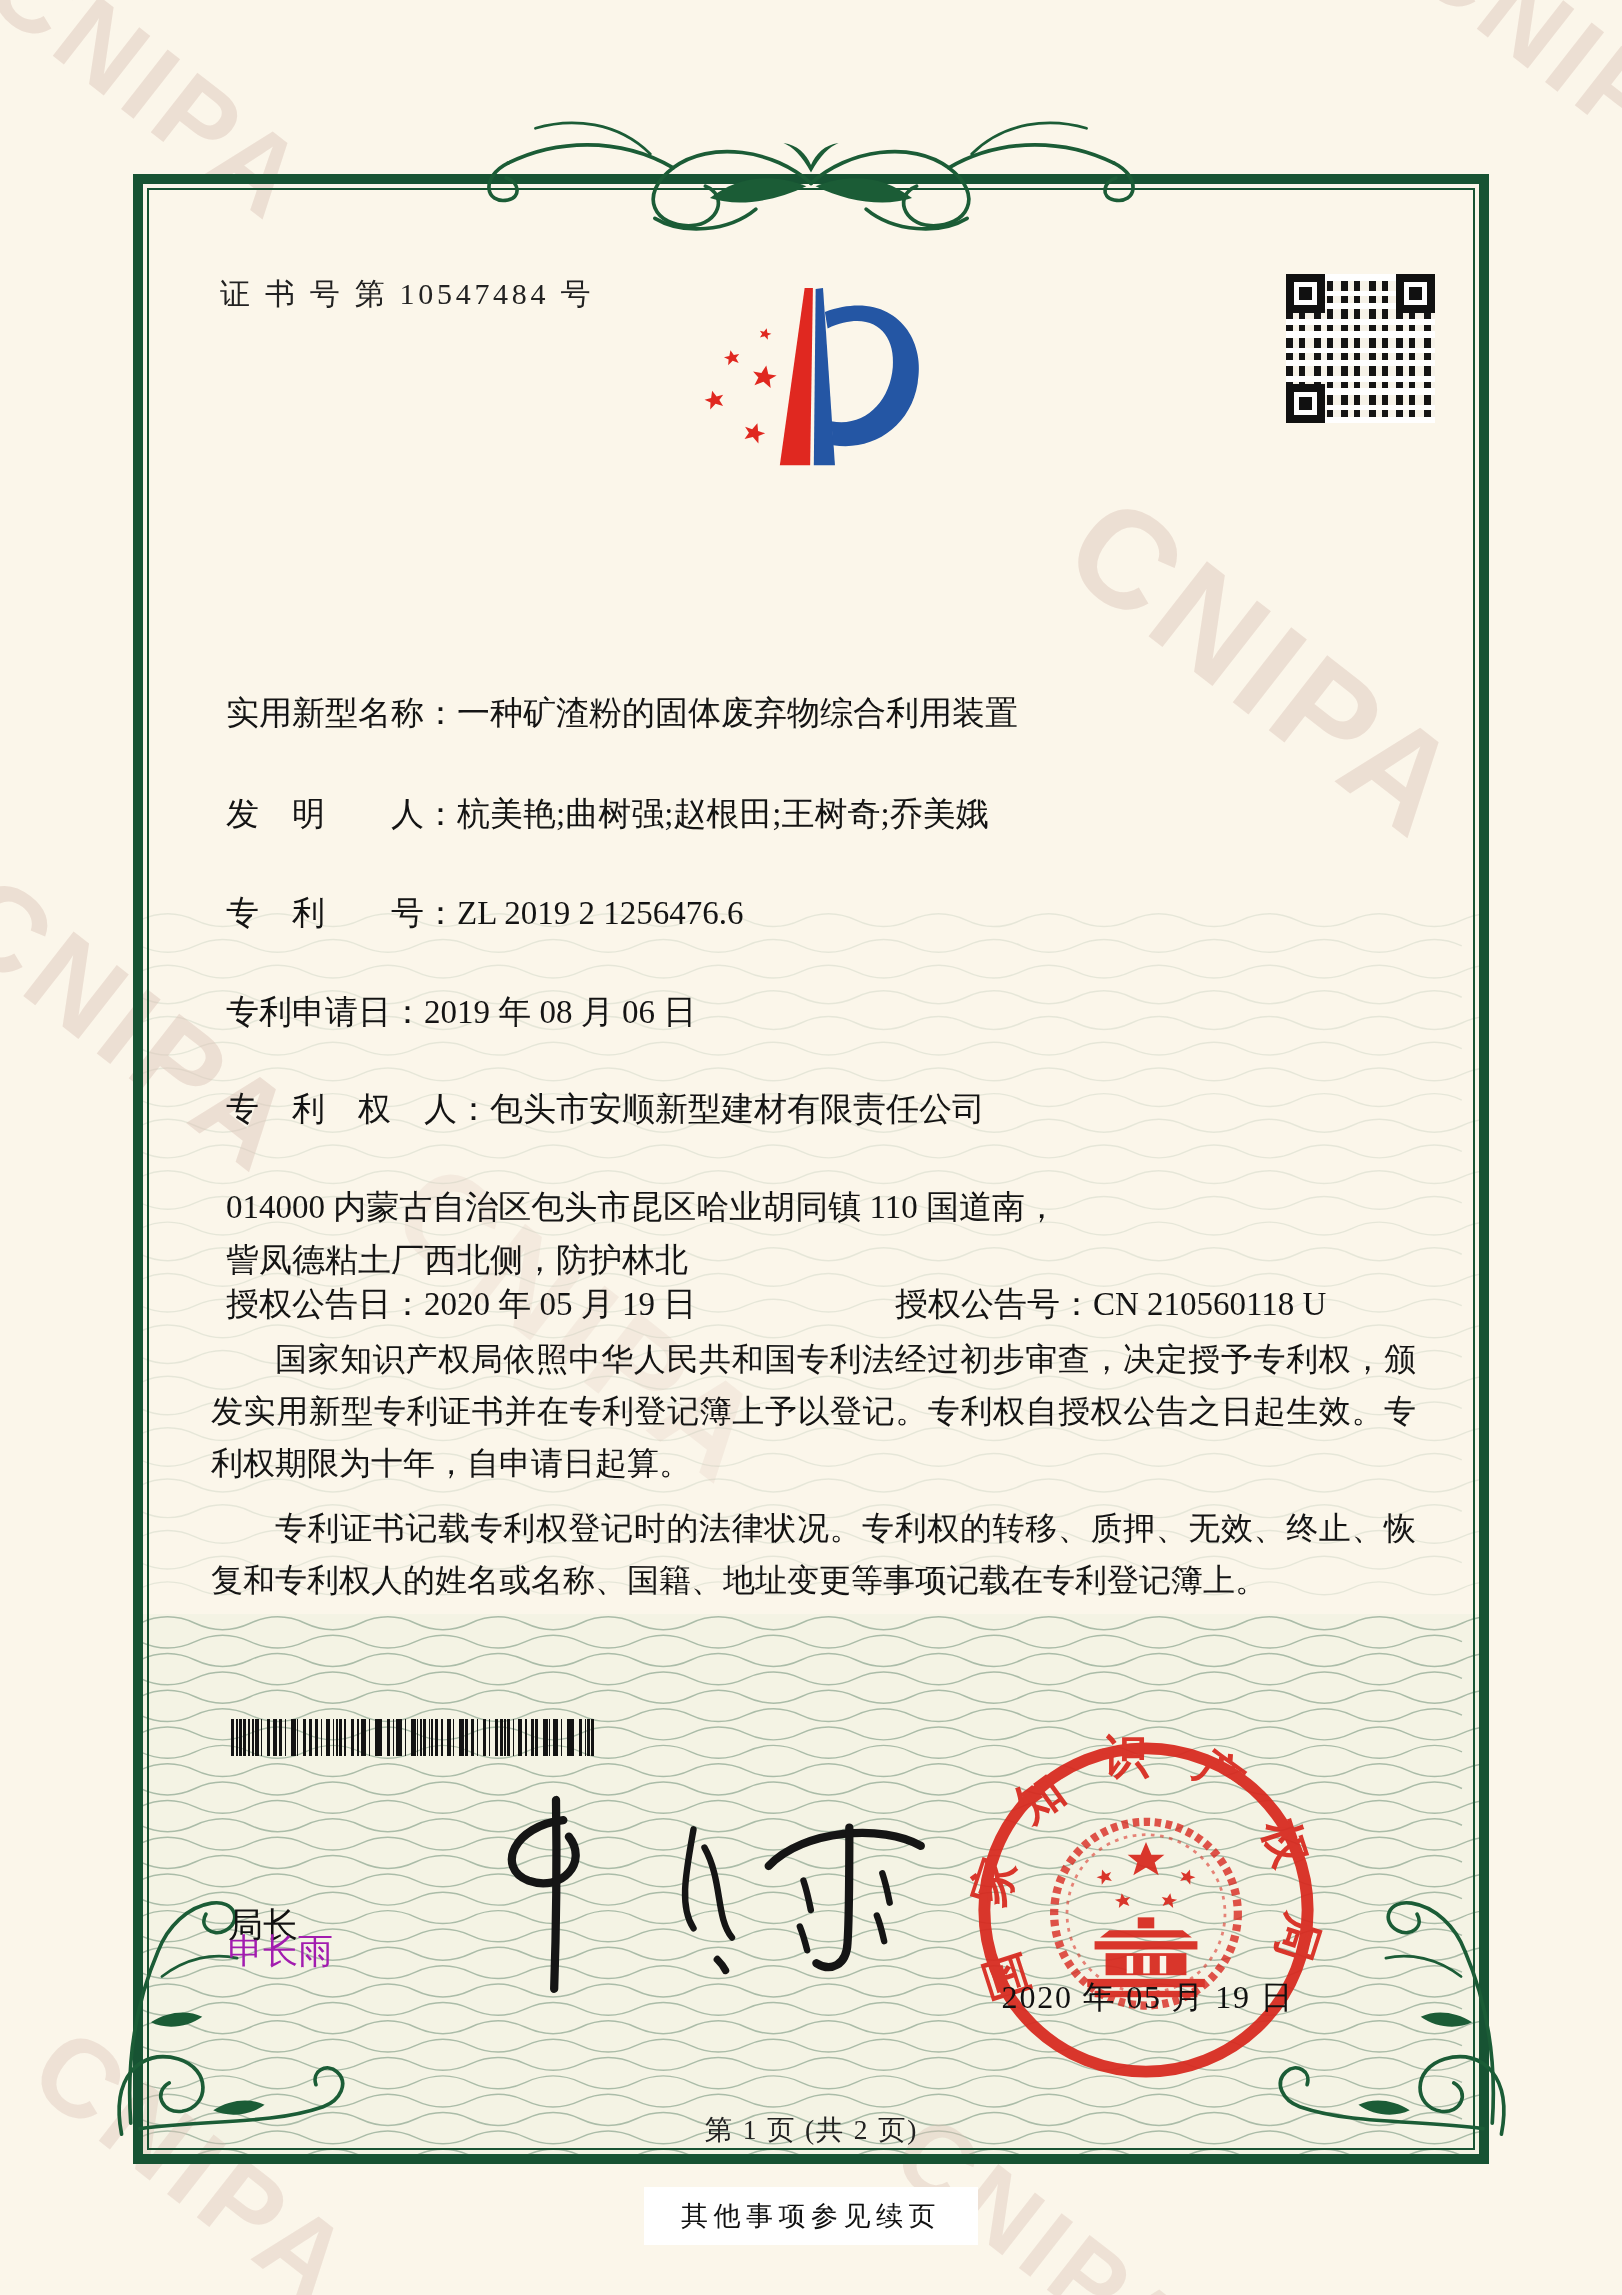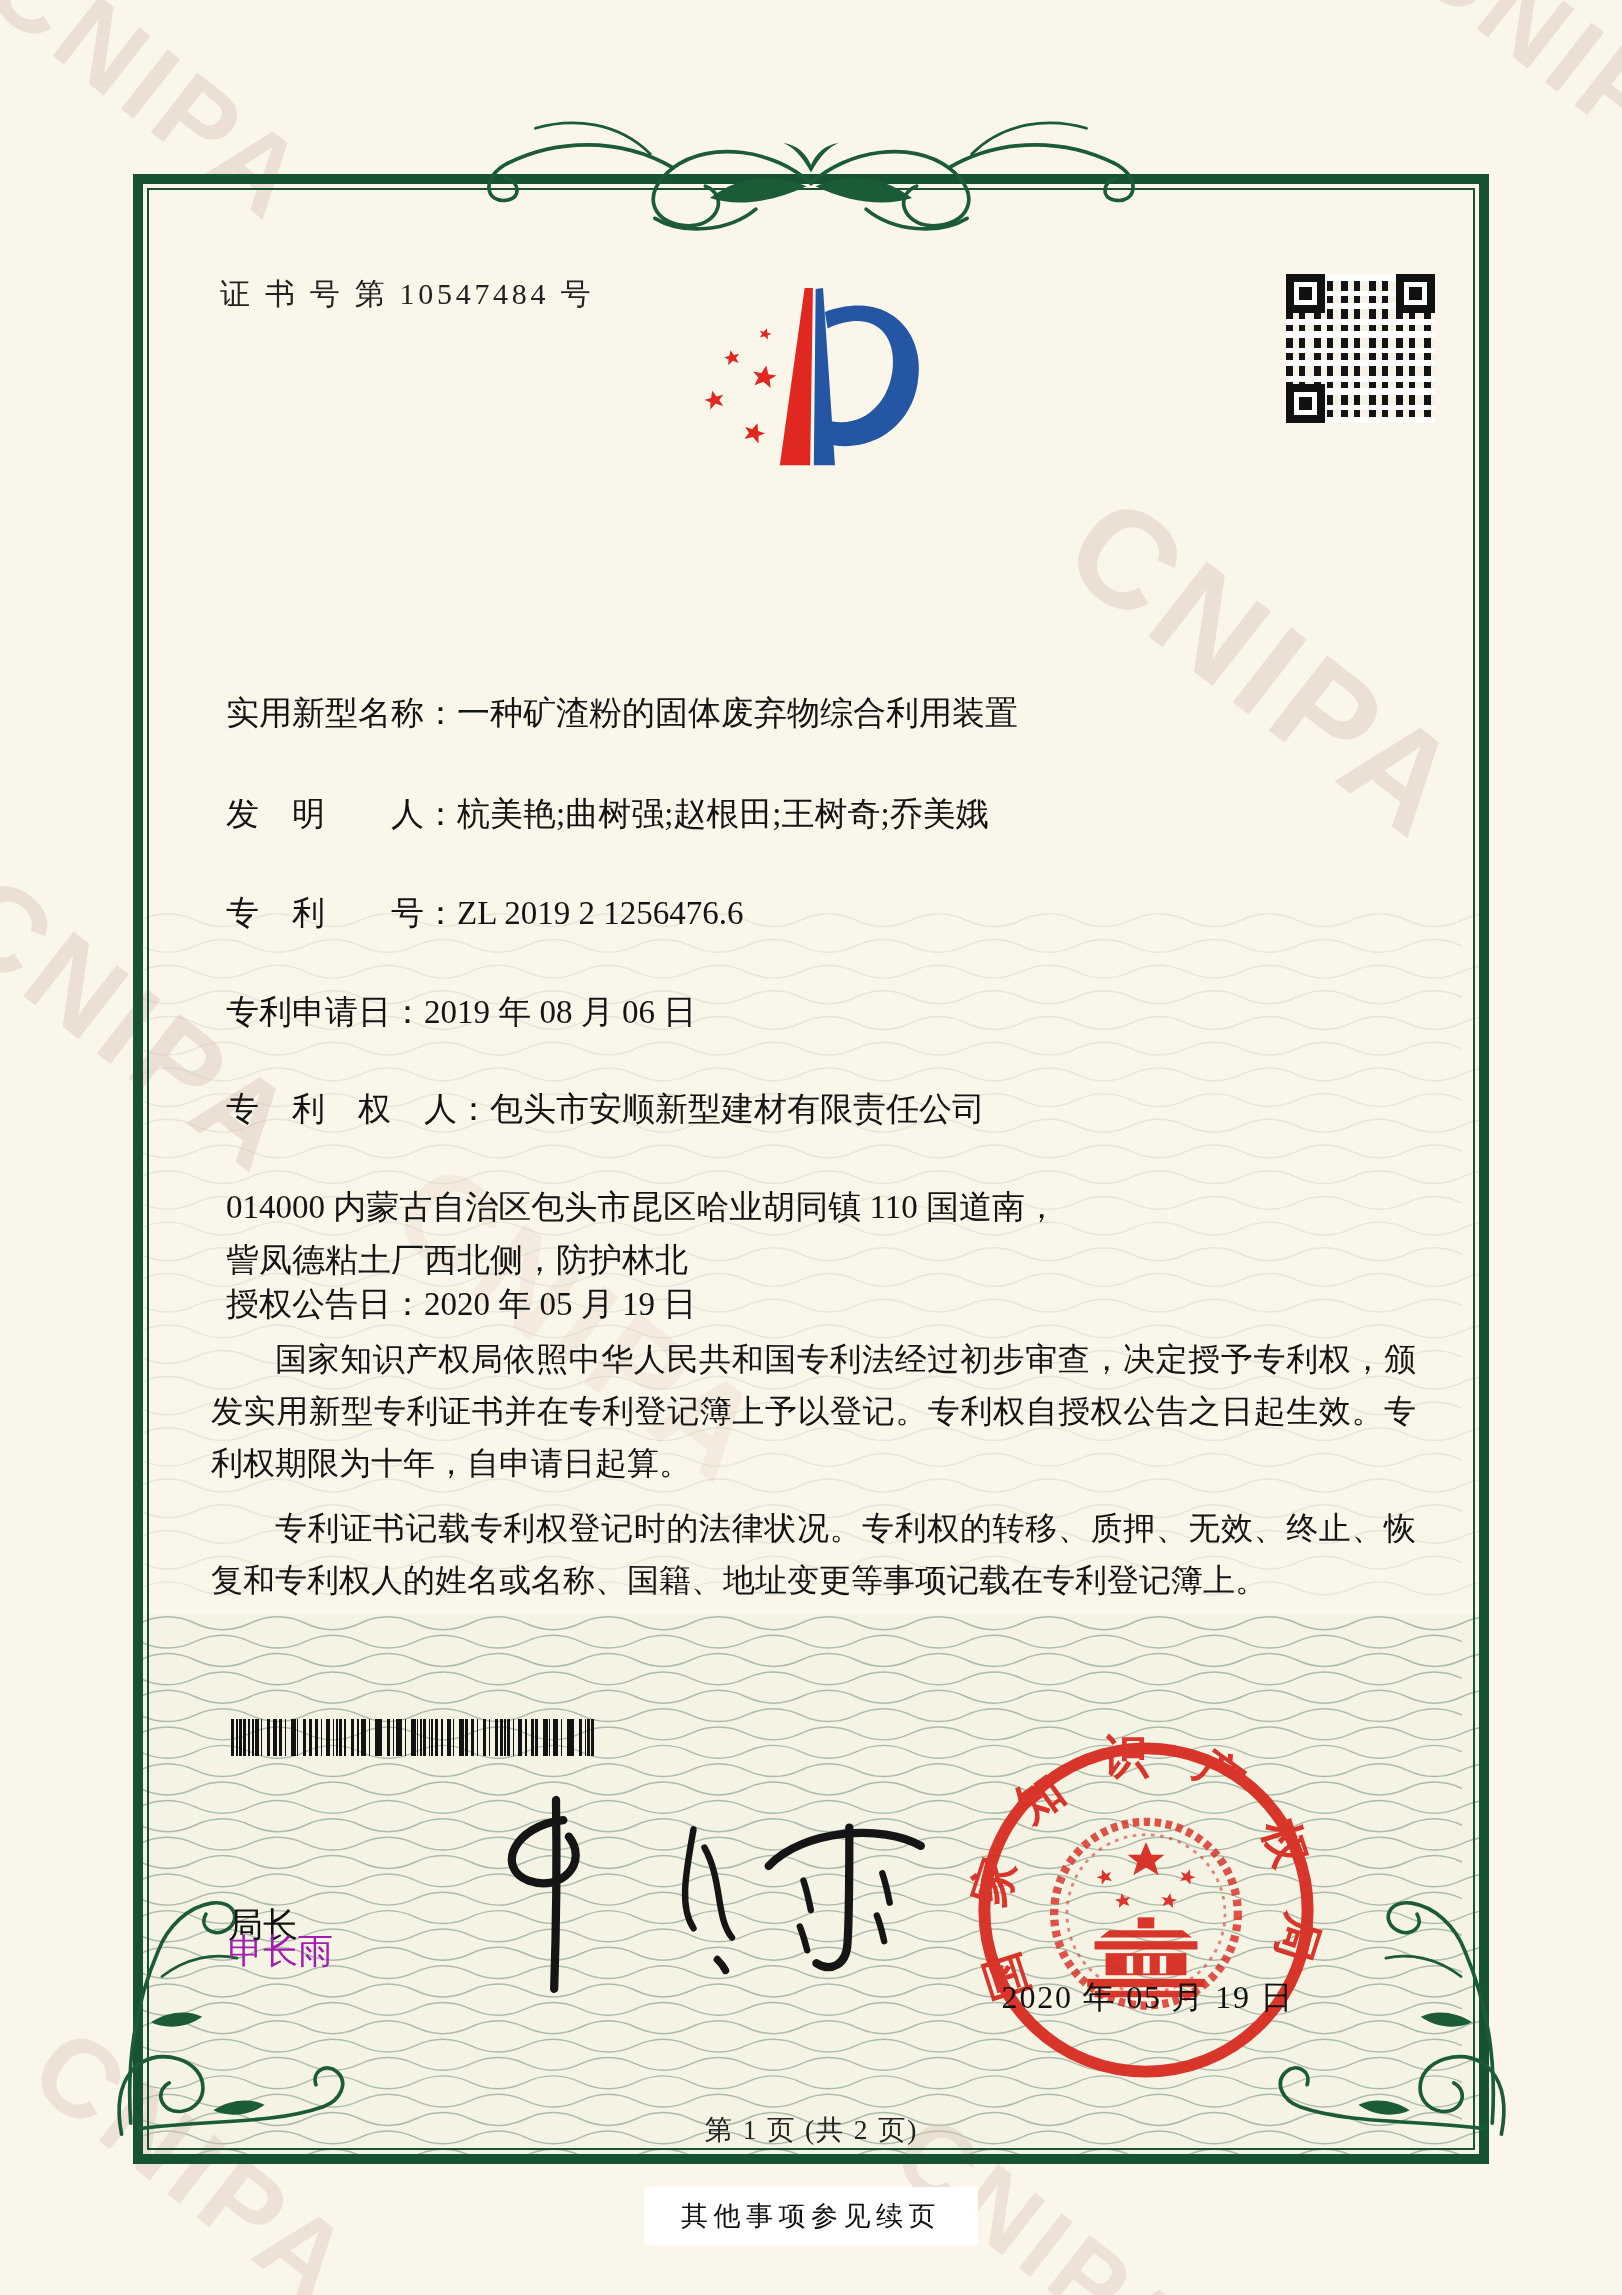--- a/index.html
+++ b/index.html
@@ -287,20 +287,21 @@
     <span class="lab">专　利　权　人：</span><span>包头市安顺新型建材有限责任公司</span>
   </div>
   <div class="row row-address">
     <span class="val">
       <span>014000 内蒙古自治区包头市昆区哈业胡同镇 110 国道南，</span><br>
       <span>訾凤德粘土厂西北侧，防护林北</span>
     </span>
   </div>
   <div class="row row-grant">
     <span><span class="lab">授权公告日：</span><span>2020 年 05 月 19 日</span></span>
+    <span class="grant-no"><span class="lab">授权公告号：</span><span>CN 210560118 U</span></span>
   </div>
 
   <div class="paras">
     <p>国家知识产权局依照中华人民共和国专利法经过初步审查，决定授予专利权，颁发实用新型专利证书并在专利登记簿上予以登记。专利权自授权公告之日起生效。专利权期限为十年，自申请日起算。</p>
     <p>专利证书记载专利权登记时的法律状况。专利权的转移、质押、无效、终止、恢复和专利权人的姓名或名称、国籍、地址变更等事项记载在专利登记簿上。</p>
   </div>
 
   <div class="barcode"></div>
 
   <div class="comm-title">局长</div>

